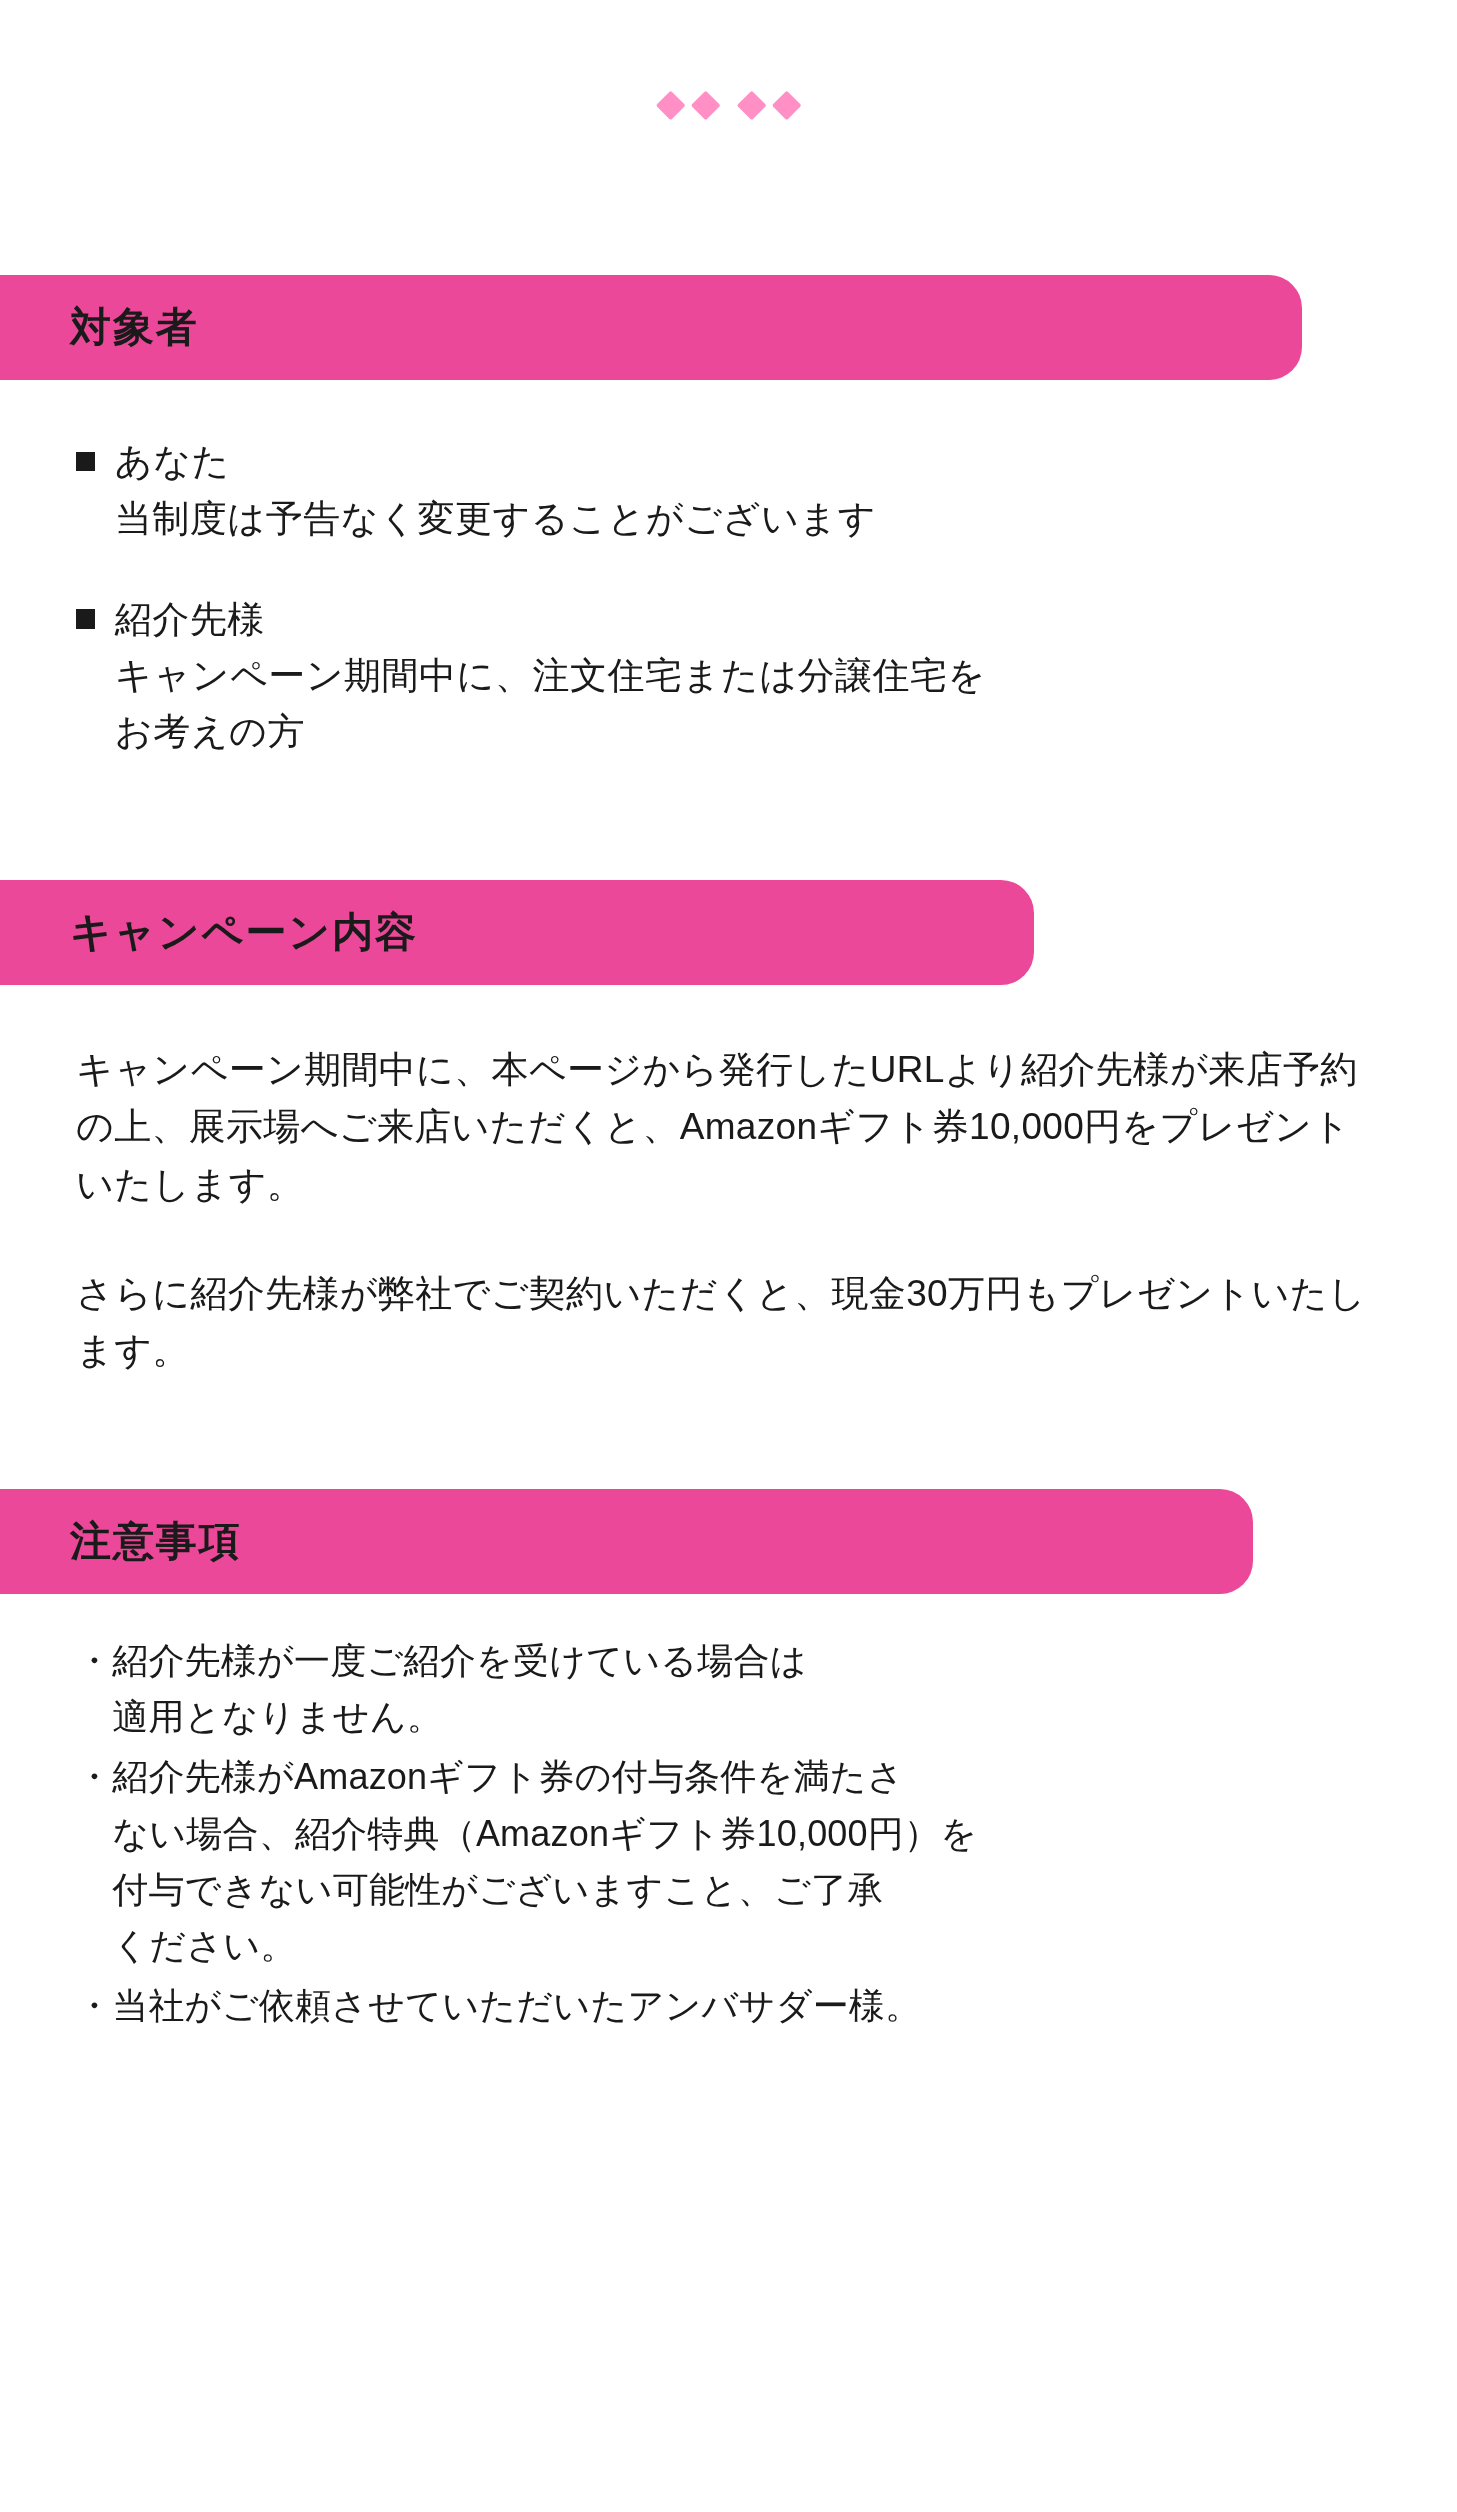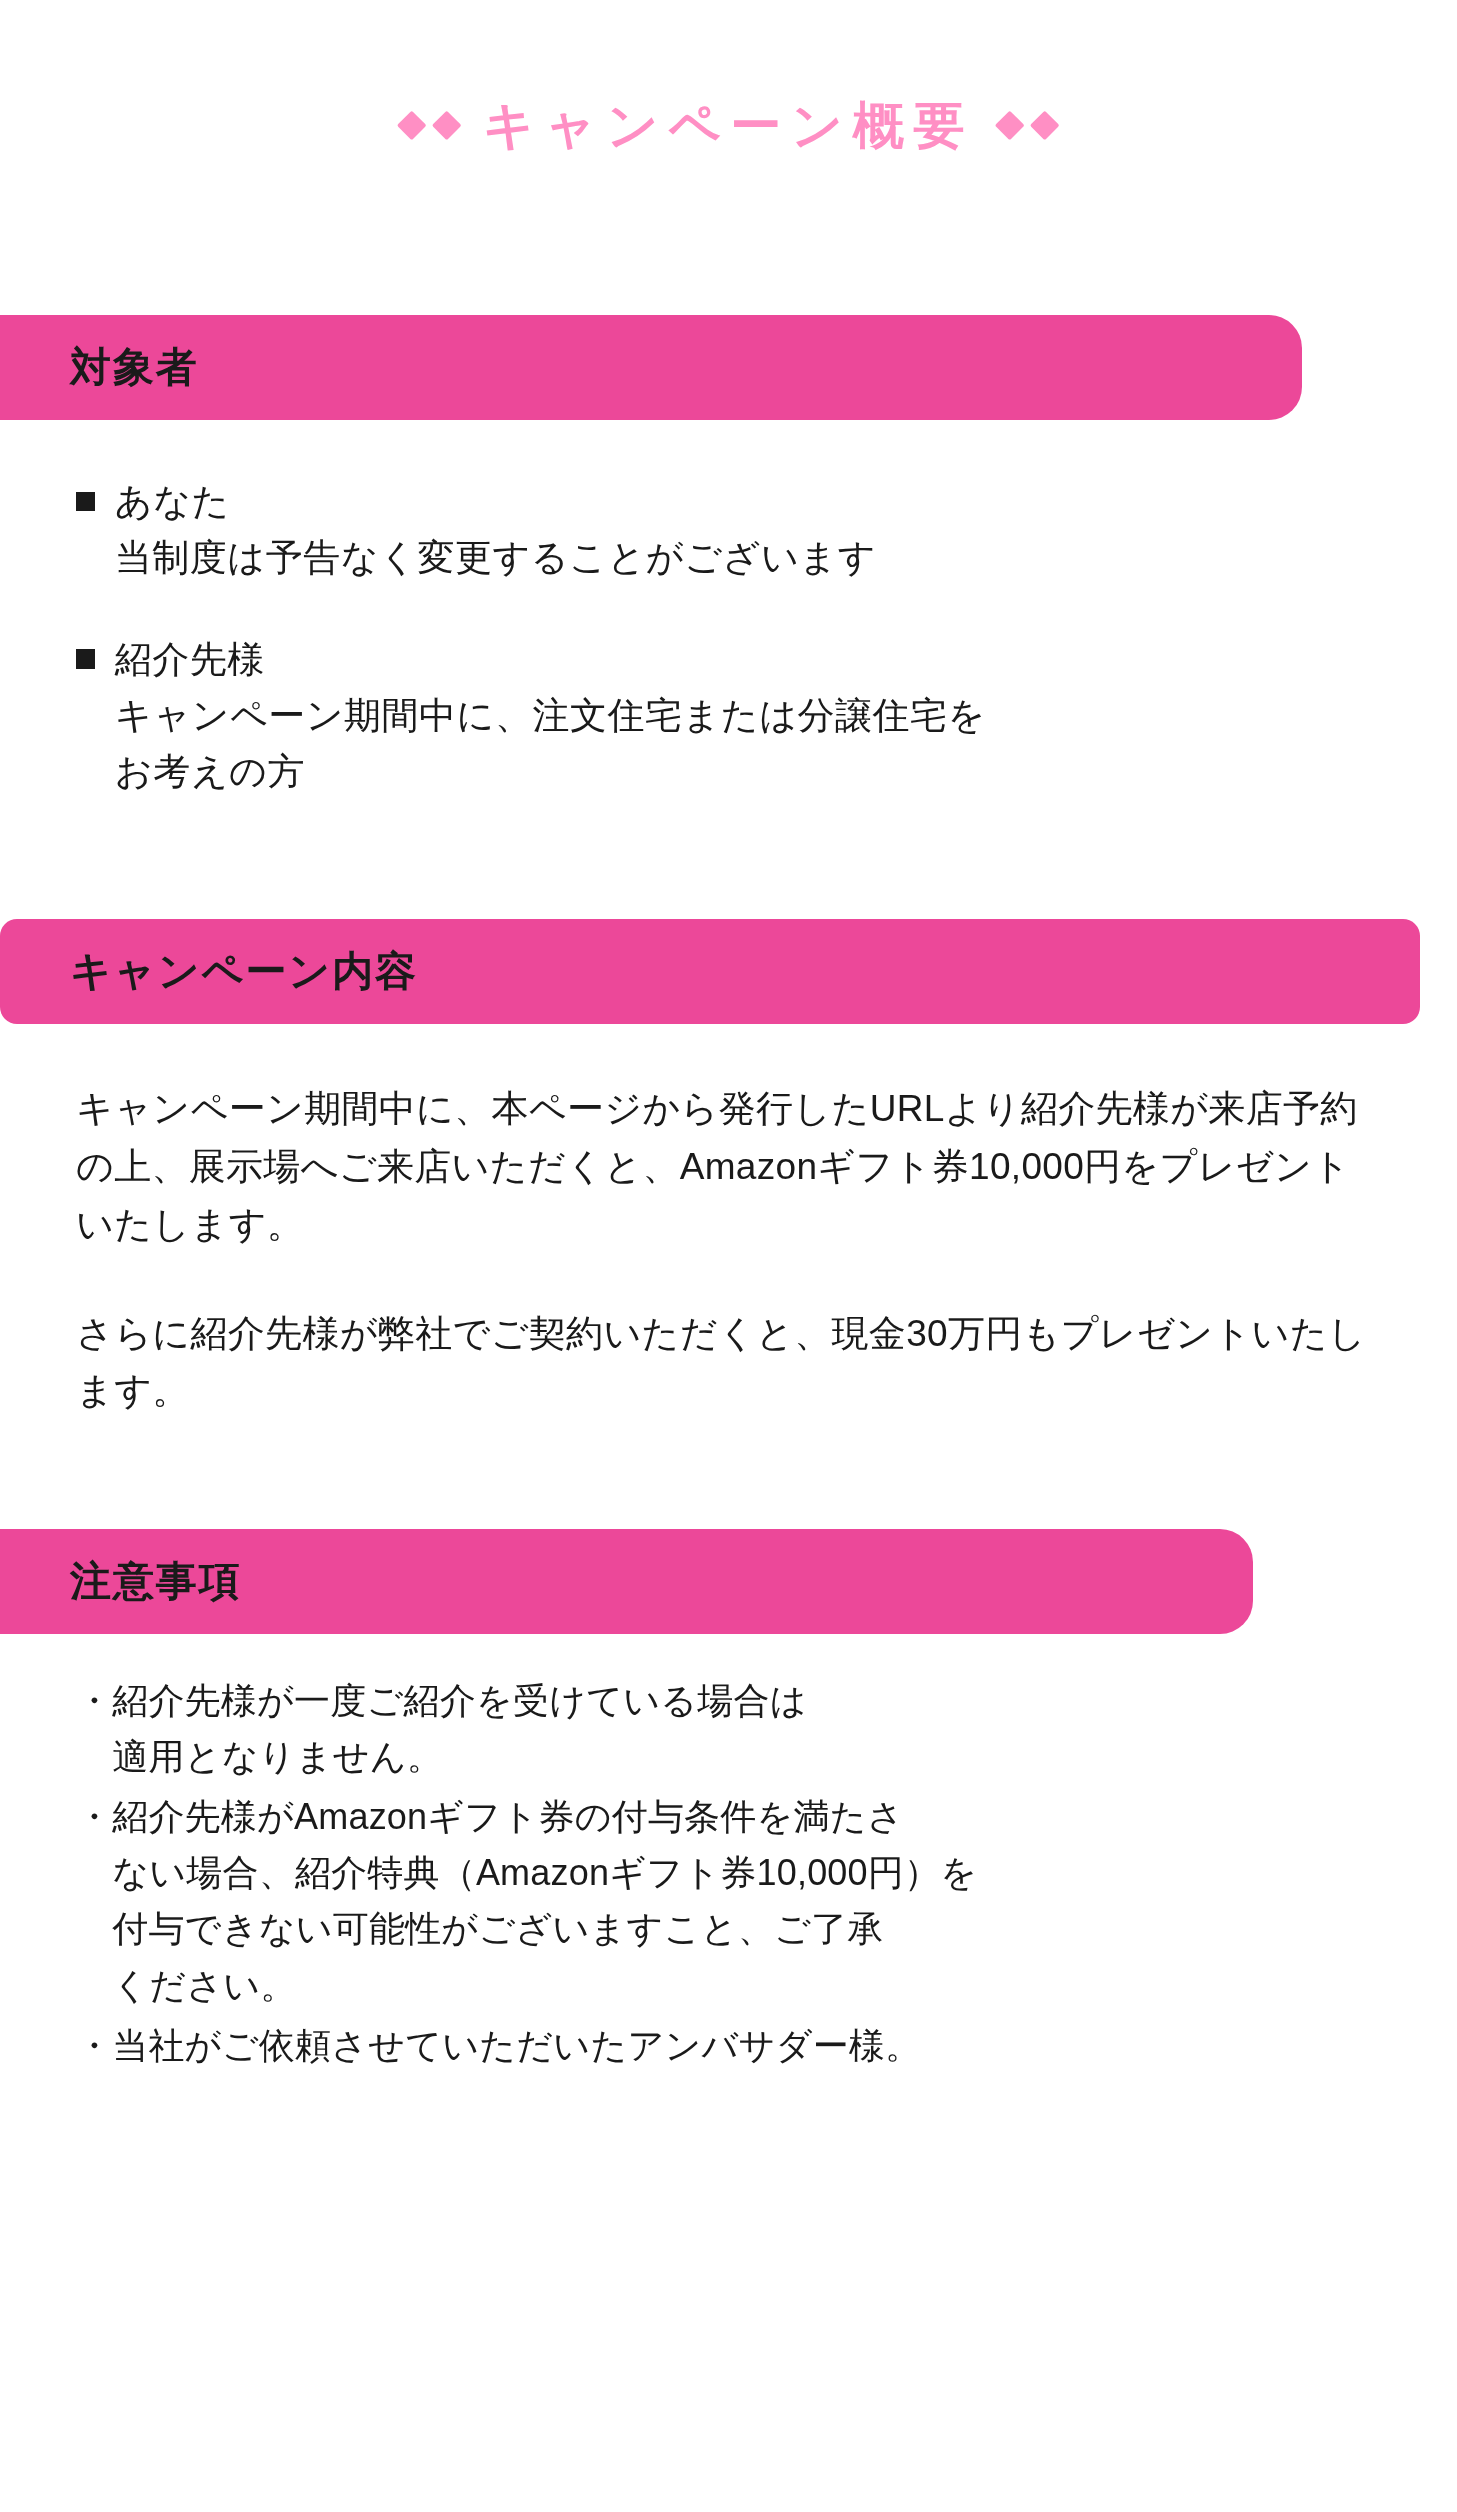--- a/index.html
+++ b/index.html
@@ -56,21 +56,21 @@
   .section-head {
     background: #ec4899;
     border-radius: 0 33px 33px 0;
     height: 105px;
     display: flex;
     align-items: center;
     box-sizing: border-box;
     padding-left: 70px;
   }
   .section-head.w1 { width: 1302px; }
-  .section-head.w2 { width: 1420px; border-radius: 17px; }
+  .section-head.w2 { width: 1034px; }
   .section-head.w3 { width: 1253px; }
   .section-head-text {
     font-size: 41px;
     font-weight: bold;
     color: #1a1a1a;
     letter-spacing: 1.9px;
   }
 
   
   .block-1 { margin-top: 159px; }
@@ -141,21 +141,20 @@
 </head>
 <body>
 
 <div class="page">
 
   <div class="title-row">
     <span class="diamonds">
       <span class="diamond"></span>
         <span class="diamond"></span>
     </span>
-    <span class="title-text">キャンペーン概要</span>
     <span class="diamonds">
       <span class="diamond"></span>
         <span class="diamond"></span>
     </span>
   </div>
 
   <div class="block-1">
     <div class="section-head w1">
       <span class="section-head-text">対象者</span>
     </div>

